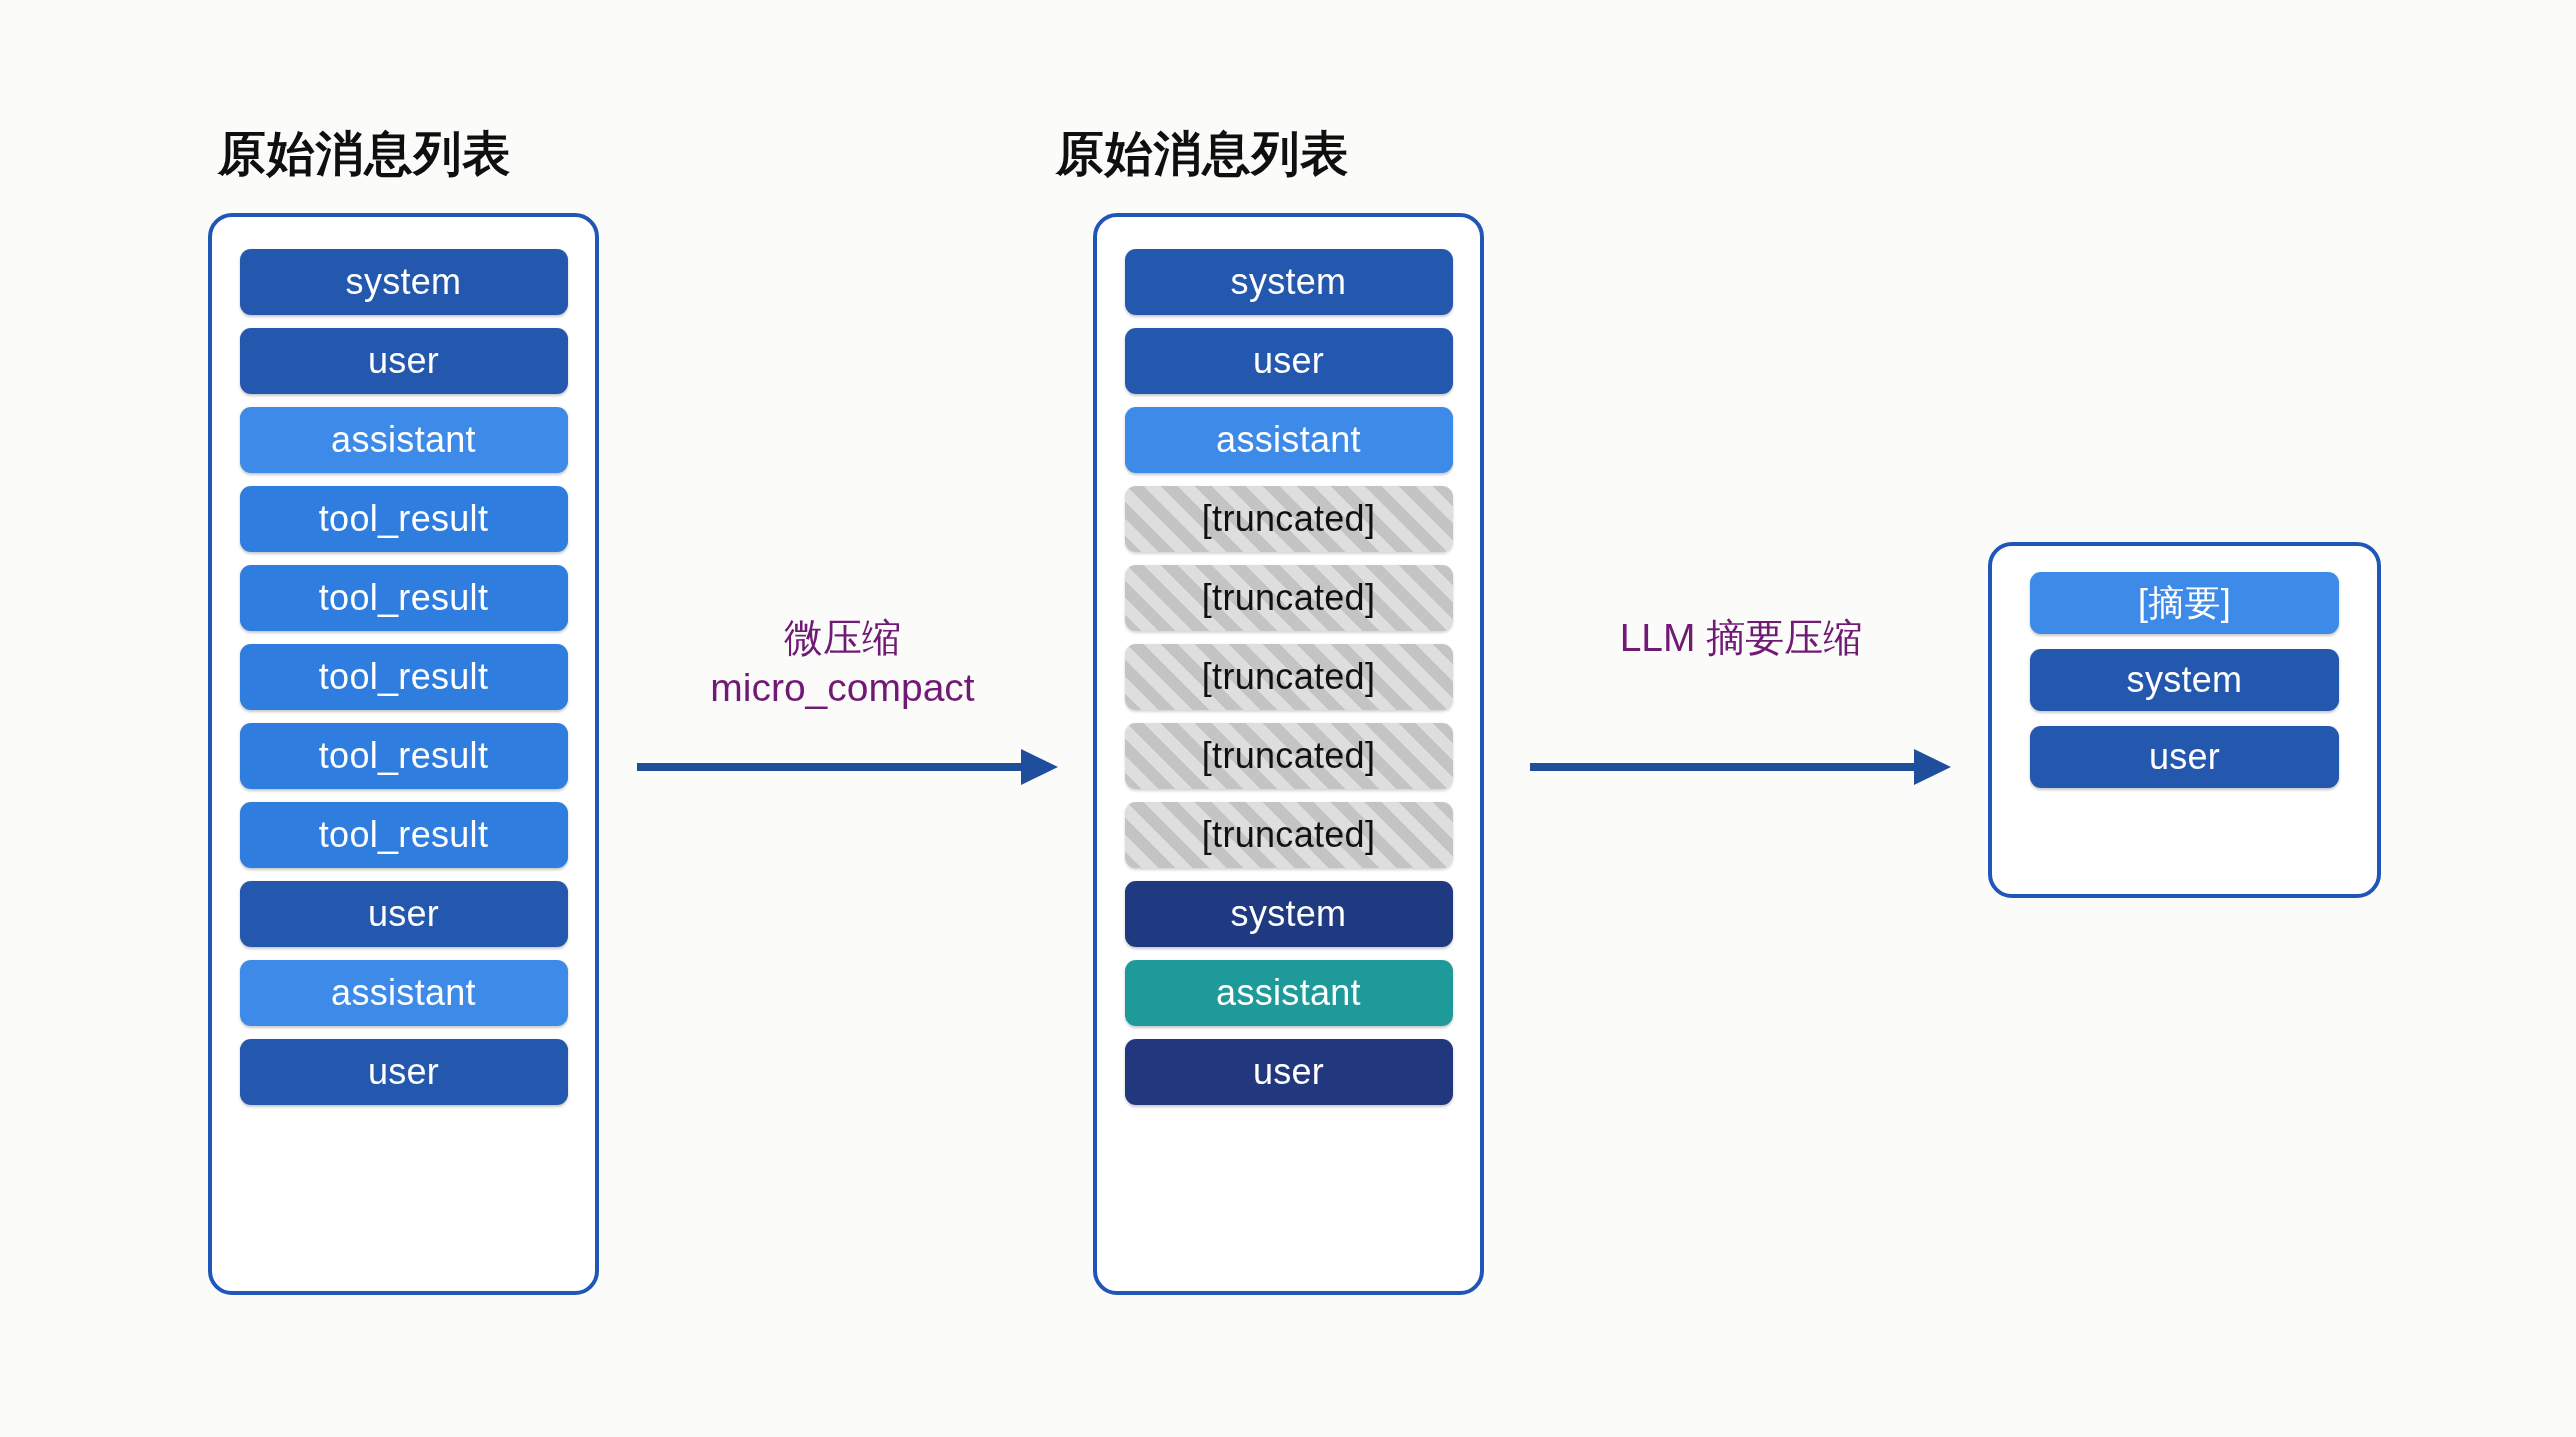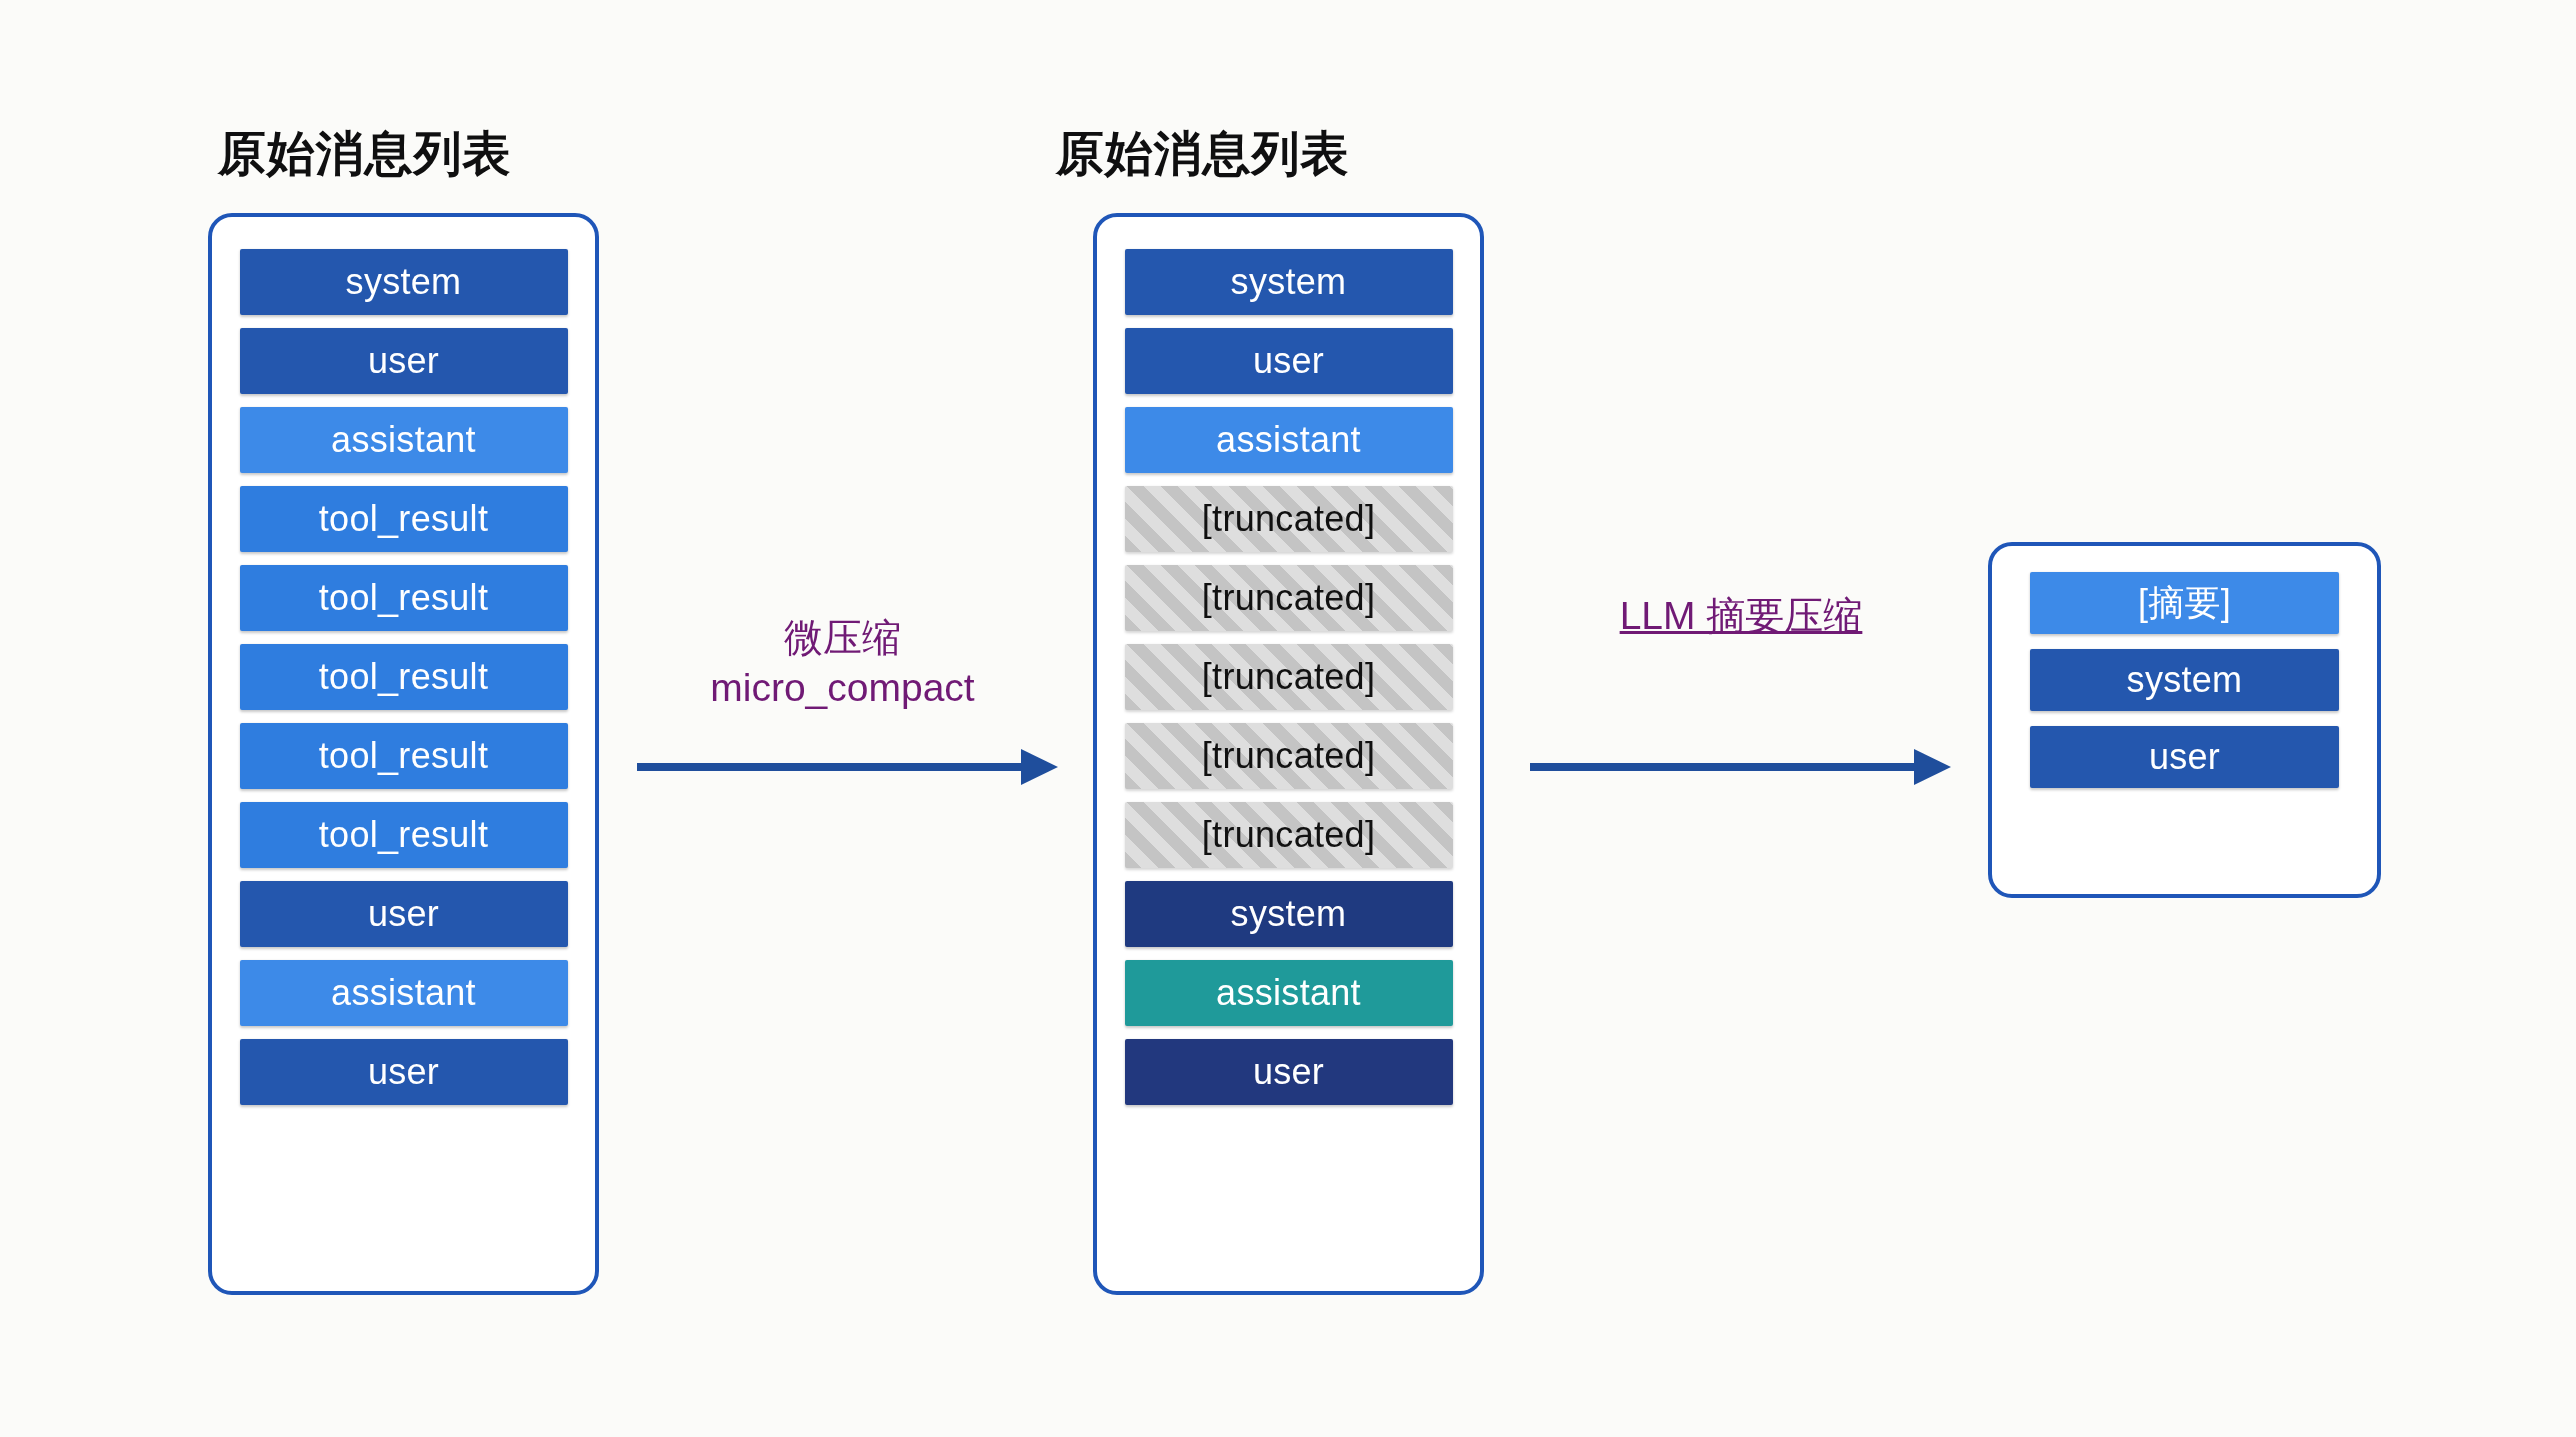--- a/index.html
+++ b/index.html
@@ -50,21 +50,21 @@
     box-sizing: border-box;
     display: flex;
     flex-direction: column;
     align-items: center;
     justify-content: flex-start;
   }
 
   
   .chip {
     box-sizing: border-box;
-    border-radius: 2px;
+    border-radius: 11px;
     display: flex;
     align-items: center;
     justify-content: center;
     color: #ffffff;
     font-size: 36px;
     font-weight: 400;
     letter-spacing: 0.3px;
     white-space: nowrap;
     box-shadow: 0 1.9px 2.8px rgba(0,0,0,0.22);
     position: relative;
@@ -173,21 +173,21 @@
         <div class="chip truncated">[truncated]</div>
         <div class="chip truncated">[truncated]</div>
         <div class="chip truncated">[truncated]</div>
         <div class="chip truncated">[truncated]</div>
         <div class="chip" style="background: rgb(31, 58, 128);">system</div>
         <div class="chip" style="background: rgb(31, 154, 154);">assistant</div>
         <div class="chip" style="background: rgb(34, 56, 126); margin-bottom: 0px;">user</div>
       </div>
   </div>
 
-  <div class="arrow-label" style="left:1507px; top:591px; width:468px;text-decoration:underline;">
+  <div class="arrow-label" style="left:1507px; top:613px; width:468px;">
     <span class="l1">LLM 摘要压缩</span>
   </div>
   <div class="arrow" style="left:1530px; top:763px; width:421px;">
     <div class="shaft" style="width:386px;"></div>
     <div class="head" style="left:384px;"></div>
   </div>
 
   <div class="panel panel-c" style="left:1988px; top:542px; width:393px; height:356px;">
     <div class="panel-inner" id="list-summarized" style="padding:26px 0 26px 0;">
         <div class="chip" style="background: rgb(61, 138, 232);">[摘要]</div>

